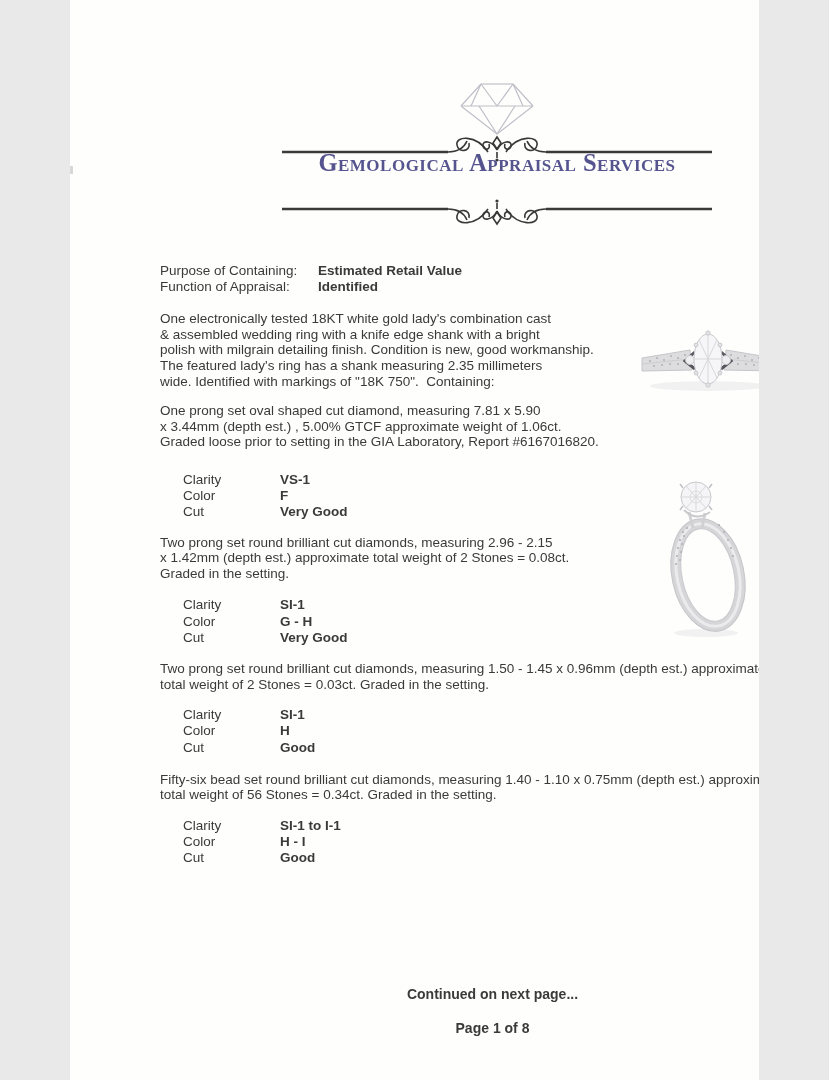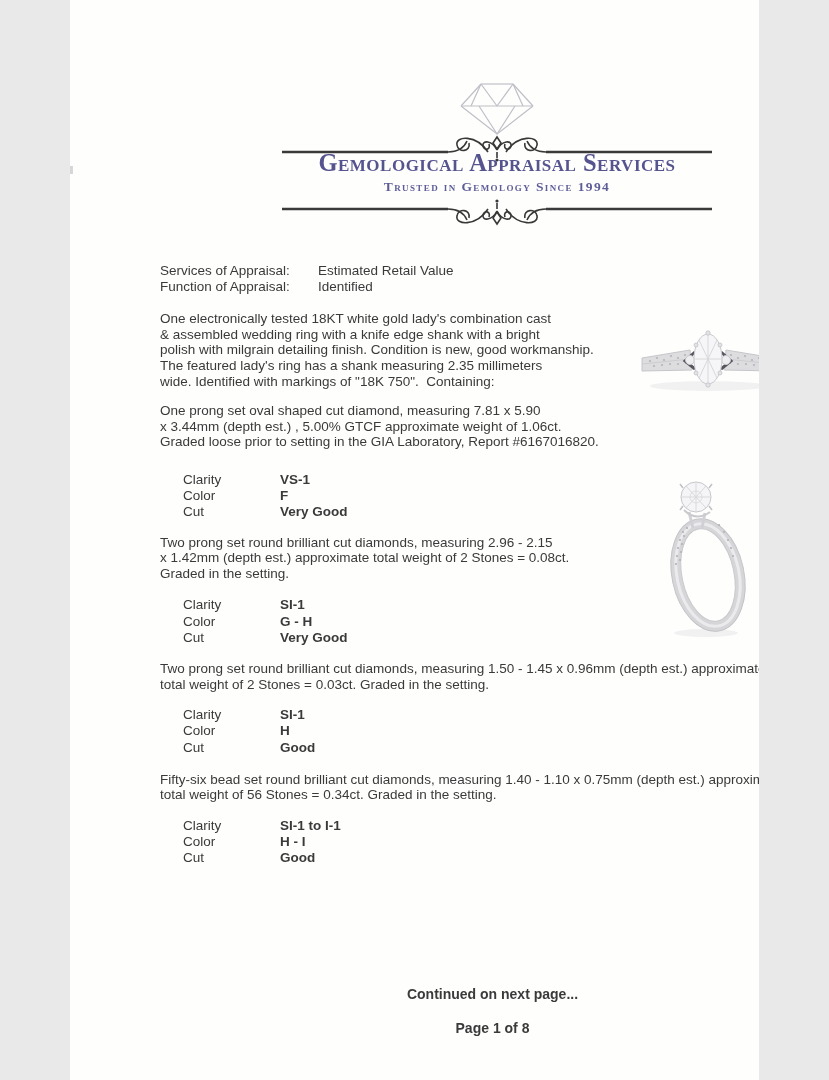--- a/index.html
+++ b/index.html
@@ -24,21 +24,21 @@
   .brand-subtitle {
     position:absolute; top:99px; left:0; width:430px;
     font-family:"Liberation Serif","DejaVu Serif",serif;
     font-variant:small-caps; font-weight:600; font-size:13.5px; line-height:16px;
     letter-spacing:1.4px; text-align:center; color:#5e5d98; white-space:nowrap;
   }
   
   .content { position:absolute; left:90px; top:263px; width:650px; font-size:13.5px; line-height:15.6px; }
   .meta-row { display:flex; }
   .meta-label { width:158px; }
-  .meta-value { font-weight:normal; }
+  .meta-value { font-weight:bold; }
   .para { white-space:pre-wrap; margin:0; }
   .p-desc   { margin-top:17px; }
   .p-stone0 { margin-top:14px; }
   .p-stone1 { margin-top:14px; }
   .p-stone2 { margin-top:15px; }
   .p-stone3 { margin-top:16px; }
   .spec-block { margin-left:23px; line-height:16.2px; }
   .spec-0 { margin-top:22px; }
   .spec-1 { margin-top:16px; }
   .spec-2 { margin-top:15px; }
@@ -82,21 +82,20 @@
         <path d="M224 21 C236 3 257 5 255 14 C254 22 241 21 243 12"></path>
         <path d="M215 19 C210 9 200 9 201 15 C202 20 209 19 207 13"></path>
         <path d="M215 19 C220 9 230 9 229 15 C228 20 221 19 223 13"></path>
         <path d="M215 6 l4 6 l-4 6 l-4 -6 z"></path>
         <path d="M215 21 L215 27"></path>
       </g>
       <circle cx="215" cy="29" r="1.6" fill="#383838"></circle>
     </svg>
 
     <h1 class="brand-title">Gemological Appraisal Services</h1>
-    <div class="brand-subtitle">Trusted in Gemology Since 1994</div>
 
     <svg class="ornament bottom" viewBox="0 0 430 32" fill="none">
       <path d="M0 21 H166" stroke="#3a3a3a" stroke-width="2.4"></path>
       <path d="M264 21 H430" stroke="#3a3a3a" stroke-width="2.4"></path>
       <g stroke="#383838" stroke-width="1.6">
         <path d="M166 21 C176 21 182 17 185 10"></path>
         <path d="M264 21 C254 21 248 17 245 10"></path>
         <path d="M206 21 C194 3 173 5 175 14 C176 22 189 21 187 12"></path>
         <path d="M224 21 C236 3 257 5 255 14 C254 22 241 21 243 12"></path>
         <path d="M215 19 C210 9 200 9 201 15 C202 20 209 19 207 13"></path>
@@ -105,21 +104,21 @@
         <path d="M215 21 L215 27"></path>
       </g>
       <circle cx="215" cy="29" r="1.6" fill="#383838"></circle>
     </svg>
   </div>
 
   <div class="content">
 
     <div class="meta-block">
       <div class="meta-row">
-        <span class="meta-label">Services of Appraisal:</span>
+        <span class="meta-label">Purpose of Containing:</span>
         <span class="meta-value">Estimated Retail Value</span>
       </div>
       <div class="meta-row">
         <span class="meta-label">Function of Appraisal:</span>
         <span class="meta-value">Identified</span>
       </div>
     </div>
 
     <p class="para p-desc">One electronically tested 18KT white gold lady's combination cast
 &amp; assembled wedding ring with a knife edge shank with a bright

